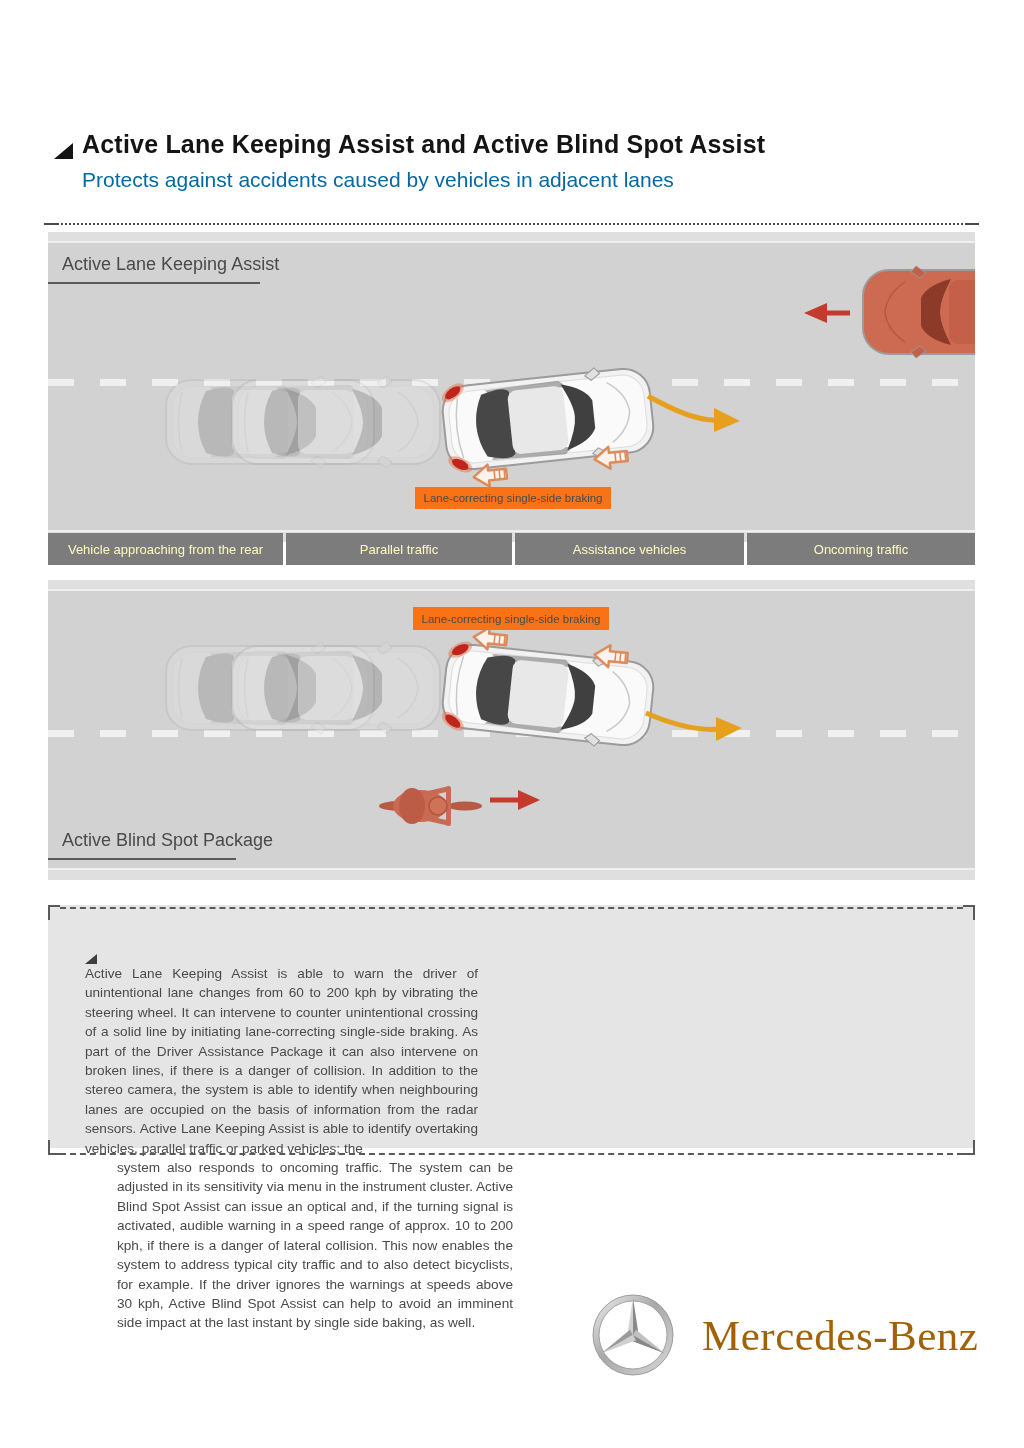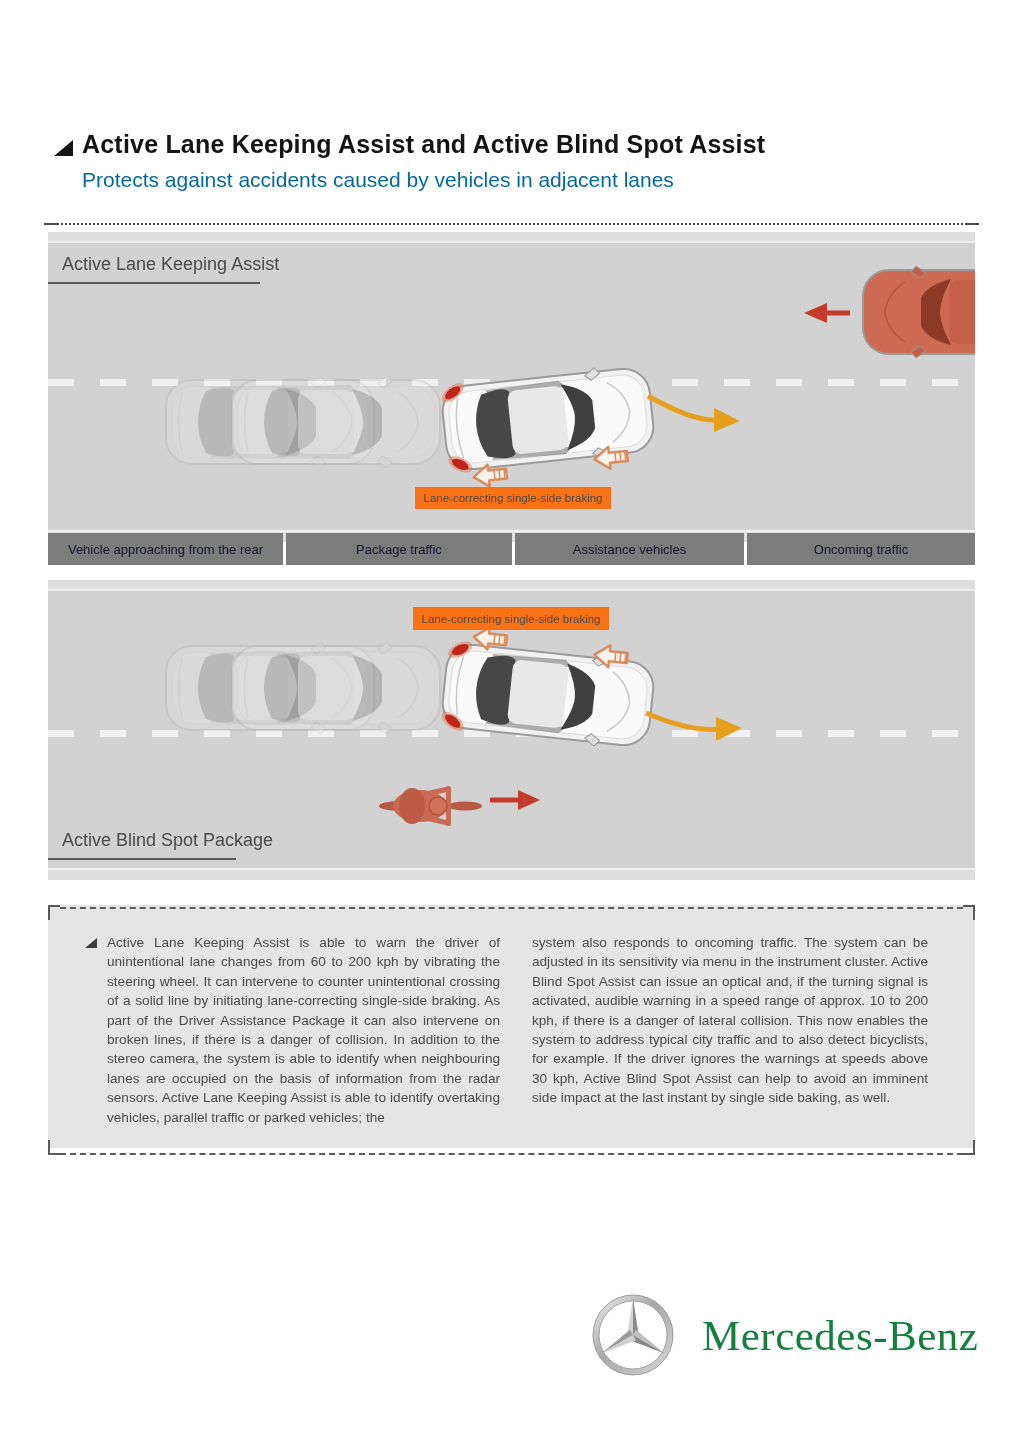--- a/index.html
+++ b/index.html
@@ -2,21 +2,21 @@
 <html><head>
 <meta charset="utf-8">
 <style>
   * { margin:0; padding:0; box-sizing:border-box; }
   html,body { background:#ffffff; }
   .page { position:relative; width:1024px; height:1448px; background:#ffffff;
           font-family:"Liberation Sans", sans-serif; overflow:hidden; }
 
   
   .header { position:absolute; left:48px; top:130px; width:927px; }
-  .title-row { display:flex; align-items:center; }
+  .title-row { display:flex; align-items:flex-end; }
   .tri { width:19px; height:16px; background:#141414; margin:7px 9px 0 6px; flex:none;
          clip-path:polygon(100% 0, 100% 100%, 0 100%); }
   .page-title { font-size:25px; font-weight:bold; color:#141414; letter-spacing:.2px; }
   .page-subtitle { font-size:21px; color:#0369a1; margin:9px 0 0 34px; }
 
   
   .sep { position:absolute; left:48px; width:927px; height:0; border-top:2px dotted #4a4a4a; }
   .sep::before, .sep::after { content:""; position:absolute; top:-2px; height:2px; width:14px; background:#4a4a4a; }
   .sep::before { left:-4px; } .sep::after { right:-4px; }
   #sep-top { top:223px; }
@@ -38,45 +38,45 @@
   #road1 .road-label-line { left:0; top:50px; width:212px; }
   #road2 .road-label { left:14px; top:250px; }
   #road2 .road-label-line { left:0; top:278px; width:188px; }
   .caption { position:absolute; background:#f97316; color:#4a4a4a; font-size:11.5px;
              display:flex; align-items:center; justify-content:center; }
   #road1 .caption { left:367px; top:255px; width:196px; height:22px; }
   #road2 .caption { left:365px; top:27px; width:196px; height:23px; }
 
   
   .bar { position:absolute; left:48px; top:533px; width:927px; height:32px; display:flex; gap:3px; }
-  .bar .cell { background:#7c7c7c; color:#0f172a; font-size:13px;
+  .bar .cell { background:#7c7c7c; color:#fef9c3; font-size:13px;
                display:flex; align-items:center; justify-content:center; }
   .bar .c1 { flex:0 0 235px; } .bar .c2 { flex:0 0 226px; }
   .bar .c3 { flex:0 0 229px; } .bar .c4 { flex:0 0 228px; }
 
   
   .infobox { position:absolute; left:48px; top:905px; width:927px; height:243px; background:#e5e5e5; }
   .infobox::before { content:""; position:absolute; left:12px; right:12px; top:2px; border-top:2px dashed #5a5a5a; }
   .infobox::after  { content:""; position:absolute; left:12px; right:12px; bottom:-7px; border-top:2px dashed #5a5a5a; }
   .corner { position:absolute; width:12px; height:15px; }
   .corner.tl { left:0; top:0;  border-left:2px solid #5a5a5a; border-top:2px solid #5a5a5a; }
   .corner.tr { right:0; top:0; border-right:2px solid #5a5a5a; border-top:2px solid #5a5a5a; }
   .corner.bl { left:0; bottom:-7px;  border-left:2px solid #5a5a5a; border-bottom:2px solid #5a5a5a; }
   .corner.br { right:0; bottom:-7px; border-right:2px solid #5a5a5a; border-bottom:2px solid #5a5a5a; }
-  .cols { position:absolute; left:37px; top:28px; display:flex; }
+  .cols { position:absolute; left:37px; top:44px; display:flex;flex-direction:column; }
   .marker { width:12px; height:10px; background:#3d3d3d; margin:5px 10px 0 0; flex:none;
             clip-path:polygon(100% 0, 100% 100%, 0 100%); }
   .col { font-size:13.6px; line-height:19.4px; color:#4a4a4a; text-align:justify; }
   .col.left { width:393px; }
   .col.right { width:396px; margin-left:32px; }
 
   
   .logo { position:absolute; left:590px; top:1292px; display:flex; align-items:center; }
   .star { width:86px; height:86px; }
-  .wordmark { font-family:"Liberation Serif", serif; font-size:43px; color:#15803d;
+  .wordmark { font-family:"Liberation Serif", serif; font-size:43px; color:#a16207;
               margin-left:26px; letter-spacing:.5px; }
 </style>
 </head>
 <body>
 
 <svg width="0" height="0" style="position:absolute" aria-hidden="true">
   <defs>
     <g id="car-w">
       <rect x="-104" y="-42" width="208" height="84" rx="26" fill="#f2f2f2" stroke="#9b9b9b" stroke-width="2"></rect>
       <rect x="-98" y="-36" width="196" height="72" rx="22" fill="#fafafa" stroke="#dcdcdc" stroke-width="1"></rect>
@@ -146,21 +146,21 @@
         <path d="M 779,71 L 756,81 L 779,91 Z" fill="#c23b2c"></path>
       </g>
     </svg>
     <div class="road-label">Active Lane Keeping Assist</div>
     <div class="road-label-line"></div>
     <div class="caption">Lane-correcting single-side braking</div>
   </div>
 
   <div class="bar">
     <div class="cell c1">Vehicle approaching from the rear</div>
-    <div class="cell c2">Package traffic</div>
+    <div class="cell c2">Parallel traffic</div>
     <div class="cell c3">Assistance vehicles</div>
     <div class="cell c4">Oncoming traffic</div>
   </div>
 
   <div class="road" id="road2">
     <div class="shoulder-top"></div>
     <div class="shoulder-bottom"></div>
     <div class="lane"></div>
     <svg class="scene" width="927" height="300" viewBox="0 0 927 300">
       <use href="#car-w" transform="translate(222,108)" opacity=".18"></use>

